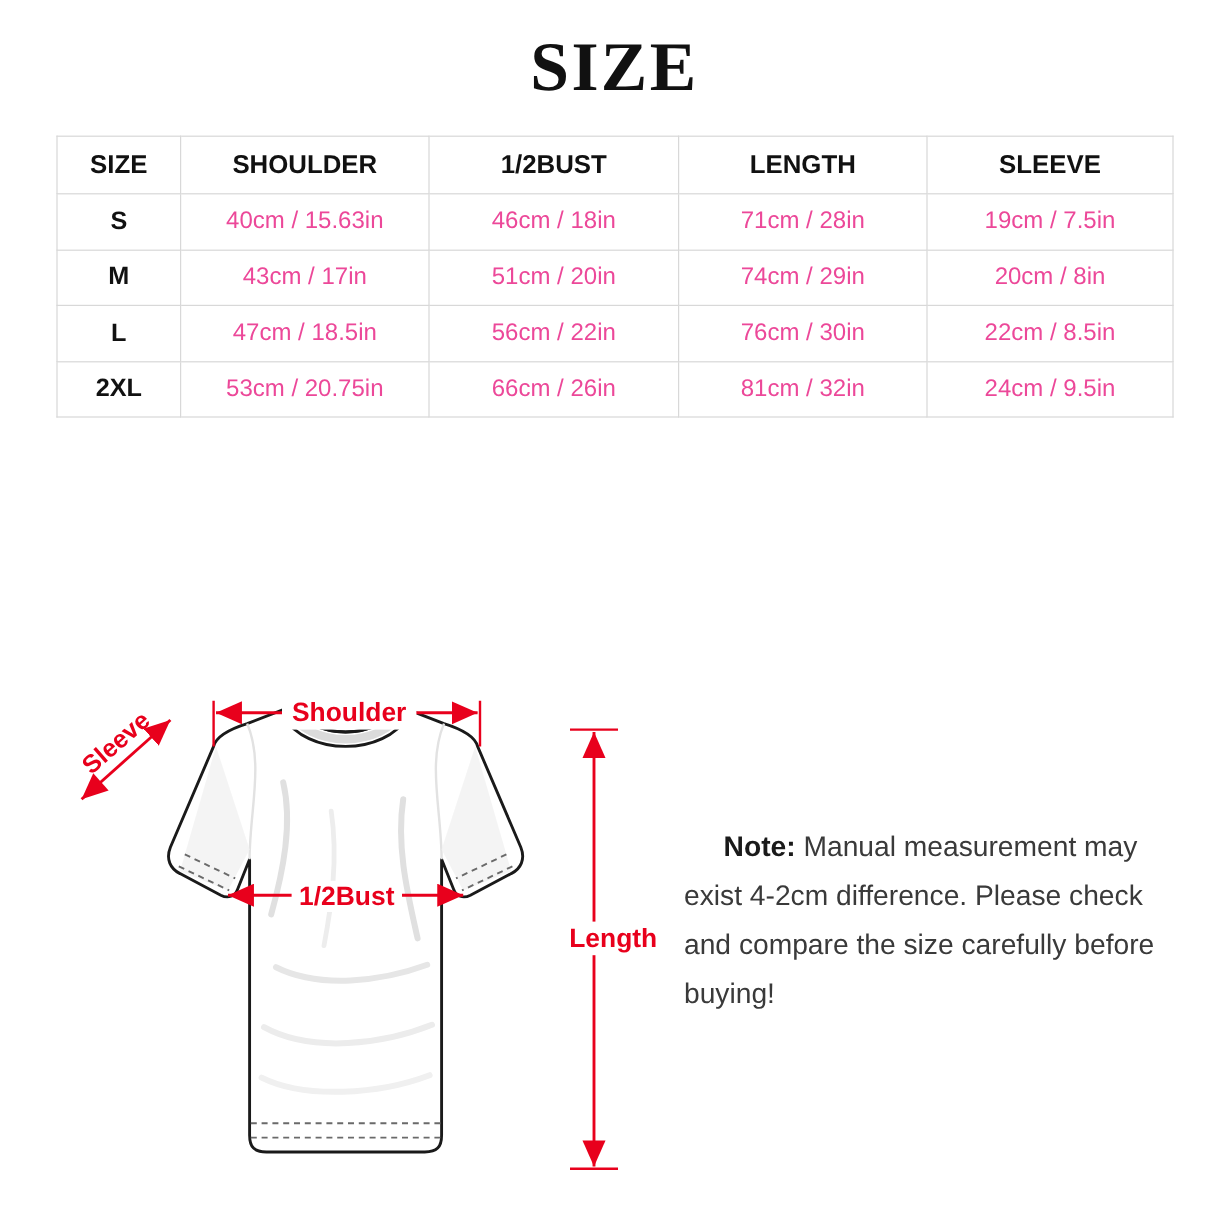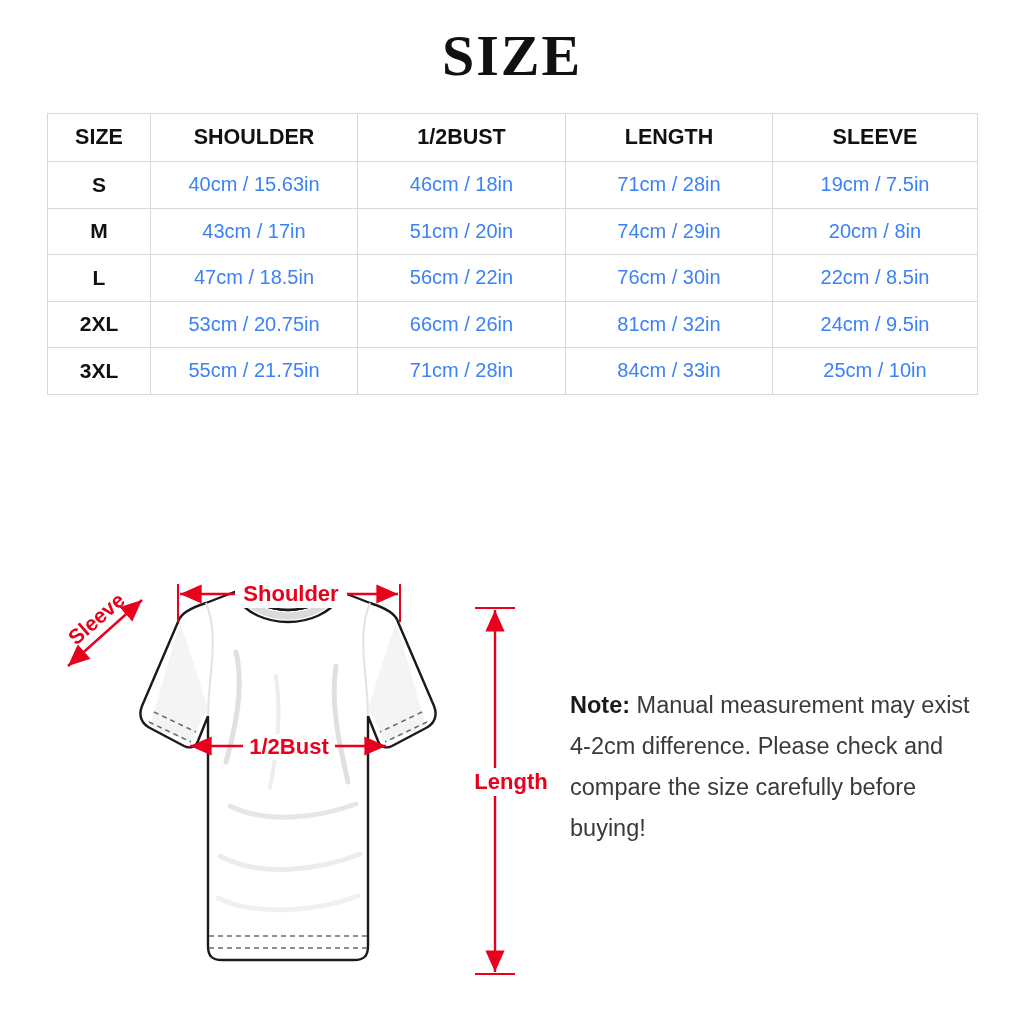--- a/index.html
+++ b/index.html
@@ -42,21 +42,21 @@
     width: 930px;
     table-layout: fixed;
   }
   table.size-table th,
   table.size-table td {
     border: 1px solid #d8d8d8;
     height: 45.5px;
     text-align: center;
     vertical-align: middle;
     font-size: 20px;
-    color: #3b82f6;
+    color: #ec4899;
     padding: 0;
   }
   table.size-table thead th {
     font-size: 21.5px;
     font-weight: 700;
     color: #111111;
     height: 47px;
   }
   table.size-table tbody td.size-col {
     font-weight: 700;
@@ -86,20 +86,21 @@
     top: 685px;
     left: 570px;
     width: 420px;
     font-size: 23.5px;
     line-height: 41px;
     color: #3a3a3a;
   }
   #note .note-label {
     font-weight: 700;
     color: #1a1a1a;
+    margin-left: 33px;
   }
 </style>
 </head>
 <body>
 
 <div id="title">SIZE</div>
 
 <div id="size-table-wrap">
   <table class="size-table">
     <colgroup>
@@ -139,27 +140,20 @@
         <td>56cm / 22in</td>
         <td>76cm / 30in</td>
         <td>22cm / 8.5in</td>
       </tr>
       <tr>
         <td class="size-col">2XL</td>
         <td>53cm / 20.75in</td>
         <td>66cm / 26in</td>
         <td>81cm / 32in</td>
         <td>24cm / 9.5in</td>
-      </tr>
-      <tr>
-        <td class="size-col">3XL</td>
-        <td>55cm / 21.75in</td>
-        <td>71cm / 28in</td>
-        <td>84cm / 33in</td>
-        <td>25cm / 10in</td>
       </tr>
     </tbody>
   </table>
 </div>
 
 <div id="illustration">
   <svg width="530" height="460" viewBox="0 0 530 460" xmlns="http://www.w3.org/2000/svg">
     <defs>
       <marker id="arrR" markerWidth="10" markerHeight="10" refX="9" refY="4" orient="auto">
         <path d="M0,0 L9,4 L0,8 z" fill="#e8001c"></path>

